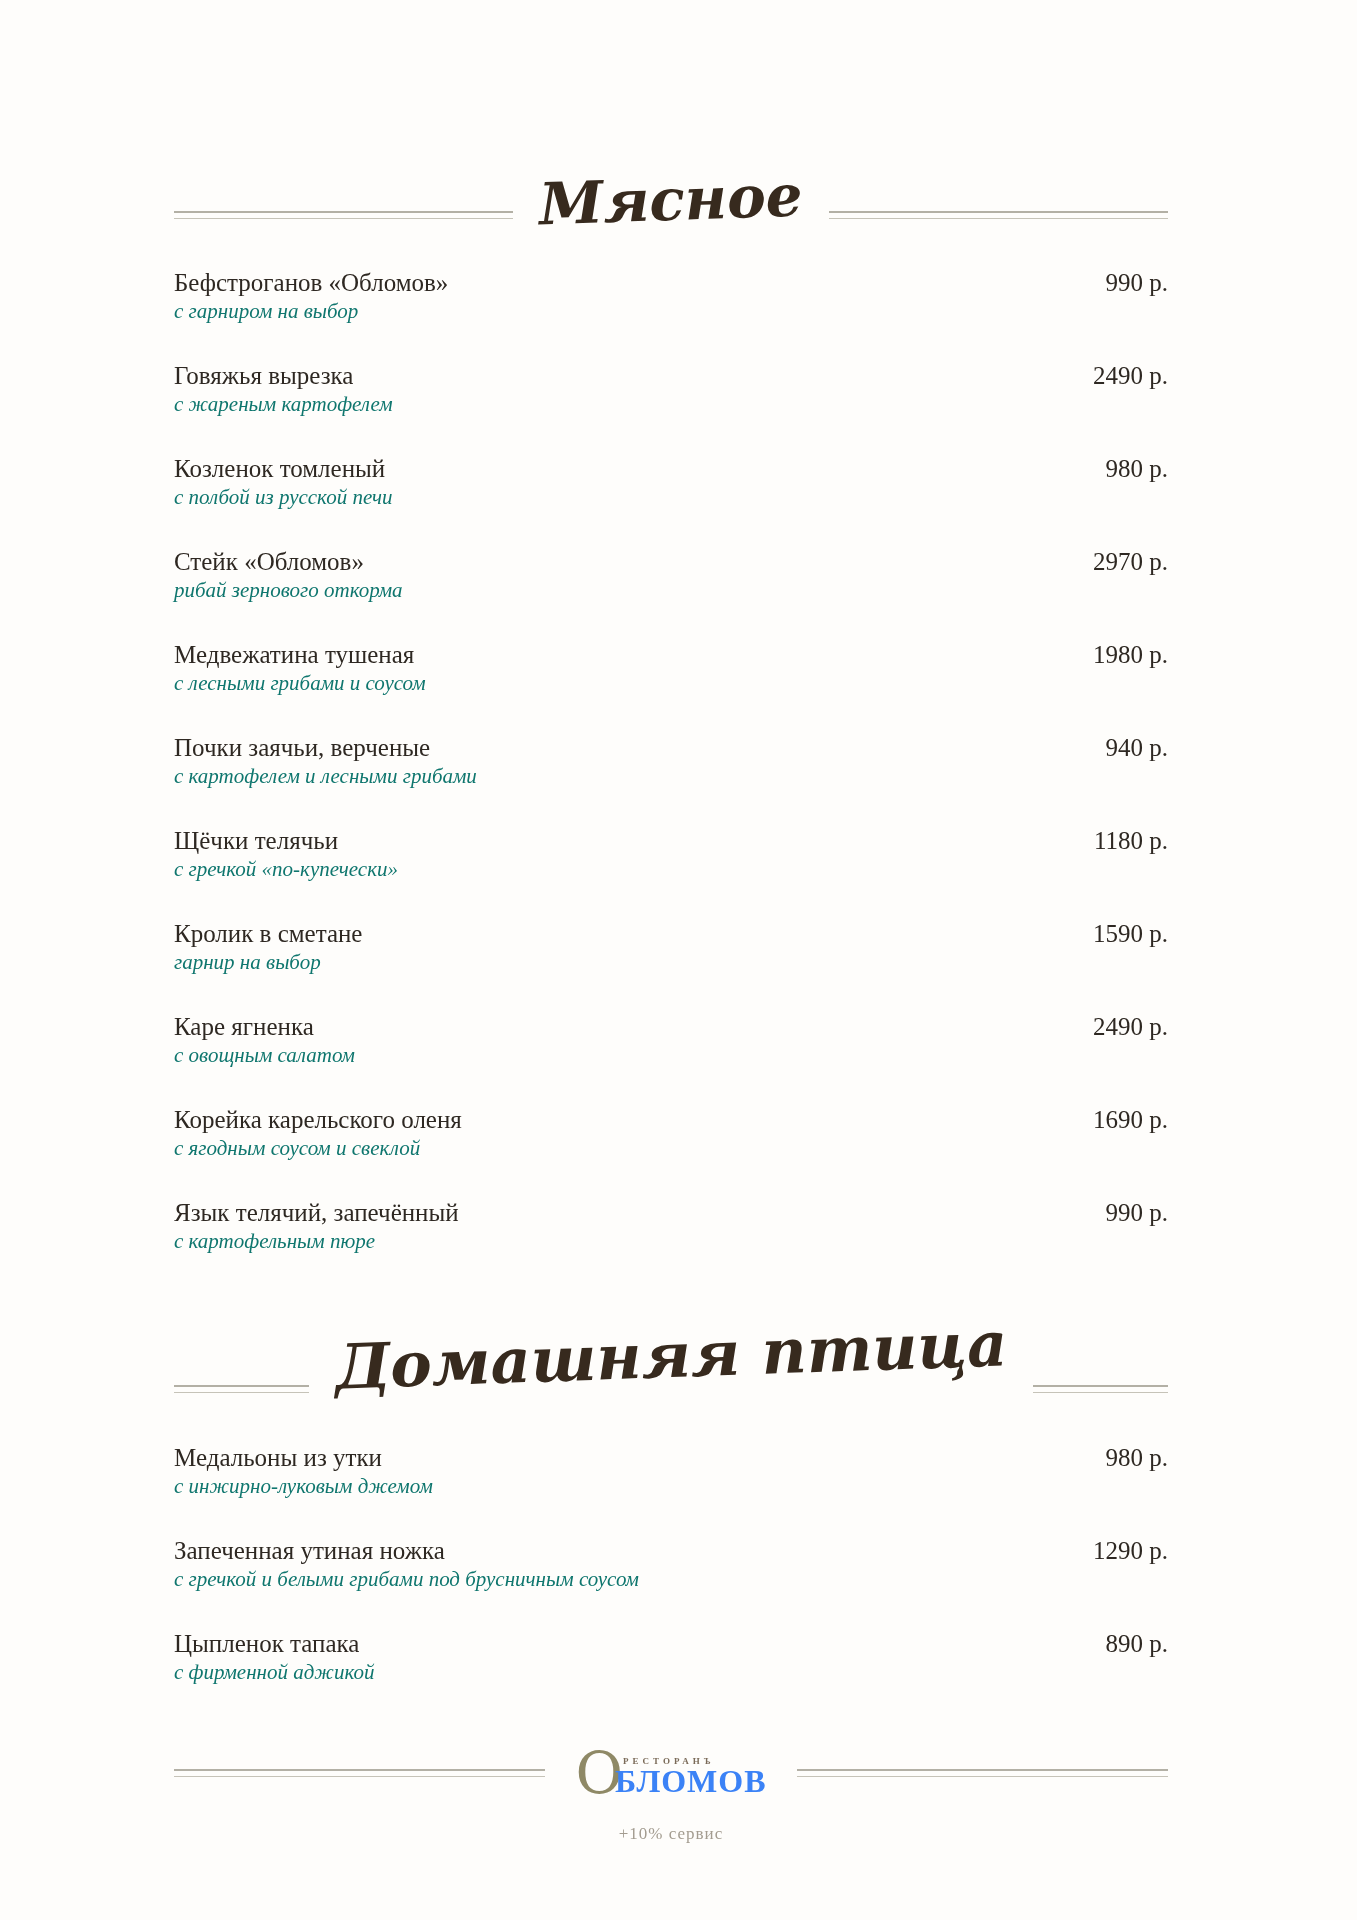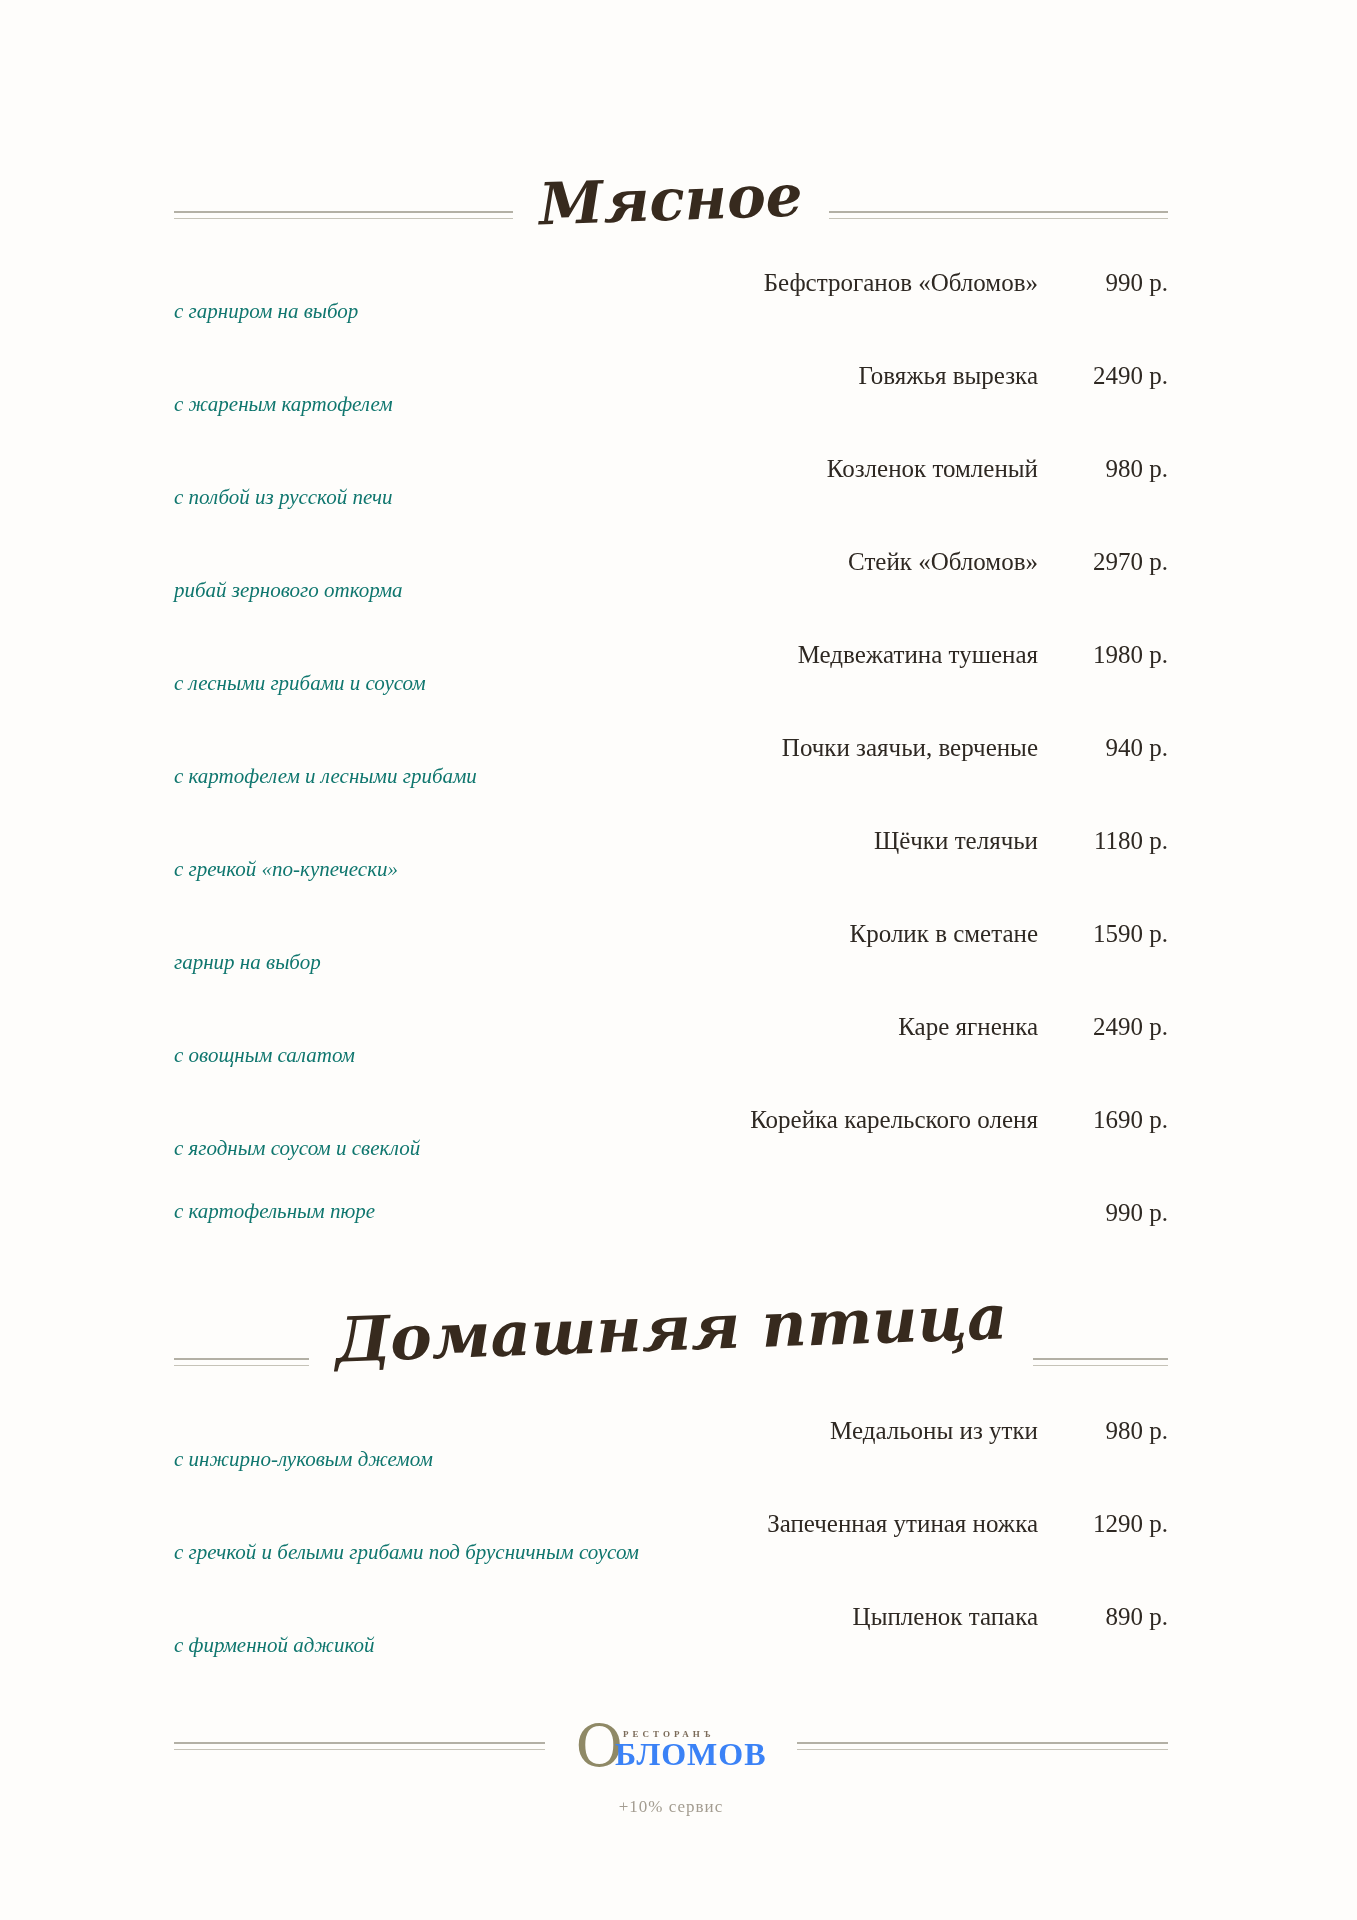--- a/index.html
+++ b/index.html
@@ -49,21 +49,20 @@
     display: flex;
     justify-content: space-between;
     align-items: flex-start;
     margin-bottom: 36px;
   }
   .item-text { flex: 1; min-width: 0; }
   .item-name {
     font-size: 25px;
     line-height: 30px;
     color: #2e2822;
-    text-align: right;
   }
   .item-desc {
     font-style: italic;
     font-size: 21px;
     line-height: 27px;
     color: #0f766e;
   }
   .item-price {
     font-size: 25px;
     line-height: 30px;
@@ -197,20 +196,21 @@
       </div>
       <div class="menu-row">
         <div class="item-text">
           <div class="item-name">Корейка карельского оленя</div>
           <div class="item-desc">с ягодным соусом и свеклой</div>
         </div>
         <div class="item-price">1690 р.</div>
       </div>
       <div class="menu-row">
         <div class="item-text">
+          <div class="item-name">Язык телячий, запечённый</div>
           <div class="item-desc">с картофельным пюре</div>
         </div>
         <div class="item-price">990 р.</div>
       </div>
     </div>
 
   <div class="section-header section-gap">
     <div class="rule rule-h2"></div>
     <h2 class="script-title script-title-2">Домашняя птица</h2>
     <div class="rule rule-h2"></div>

